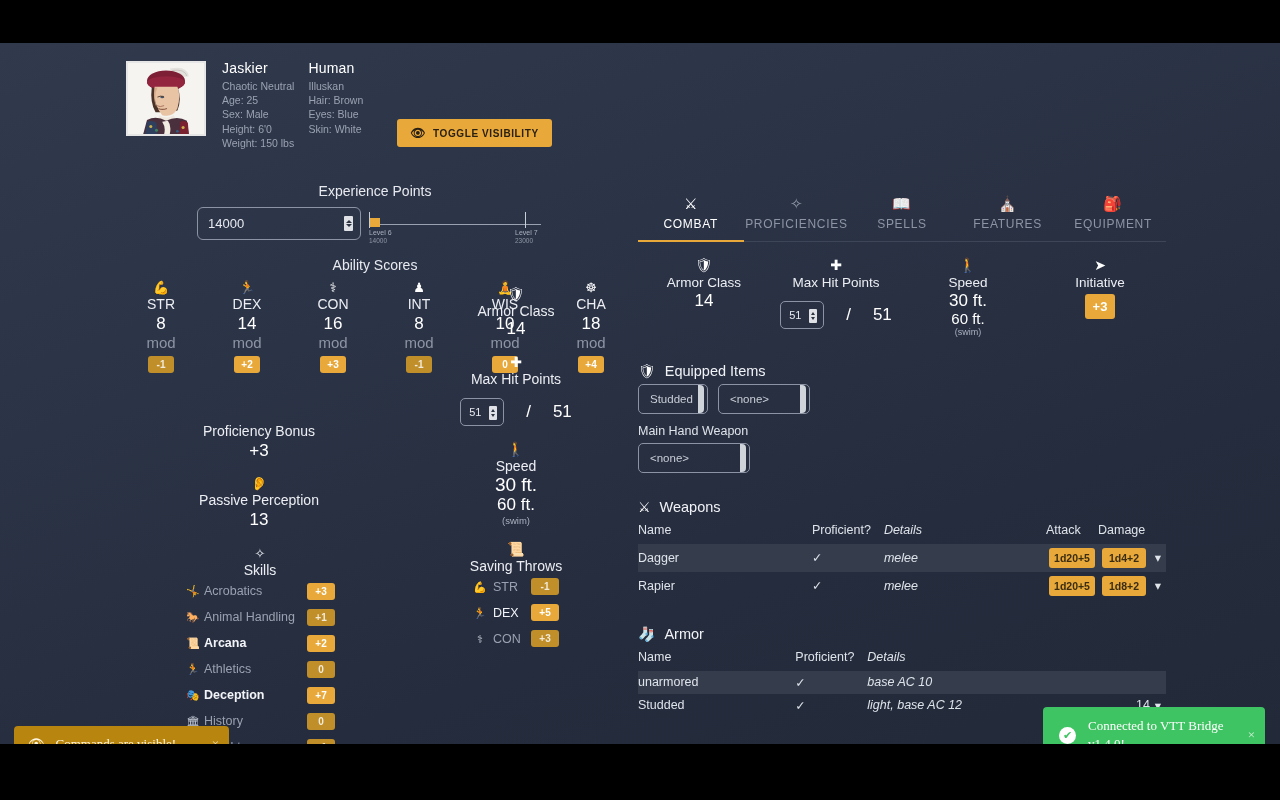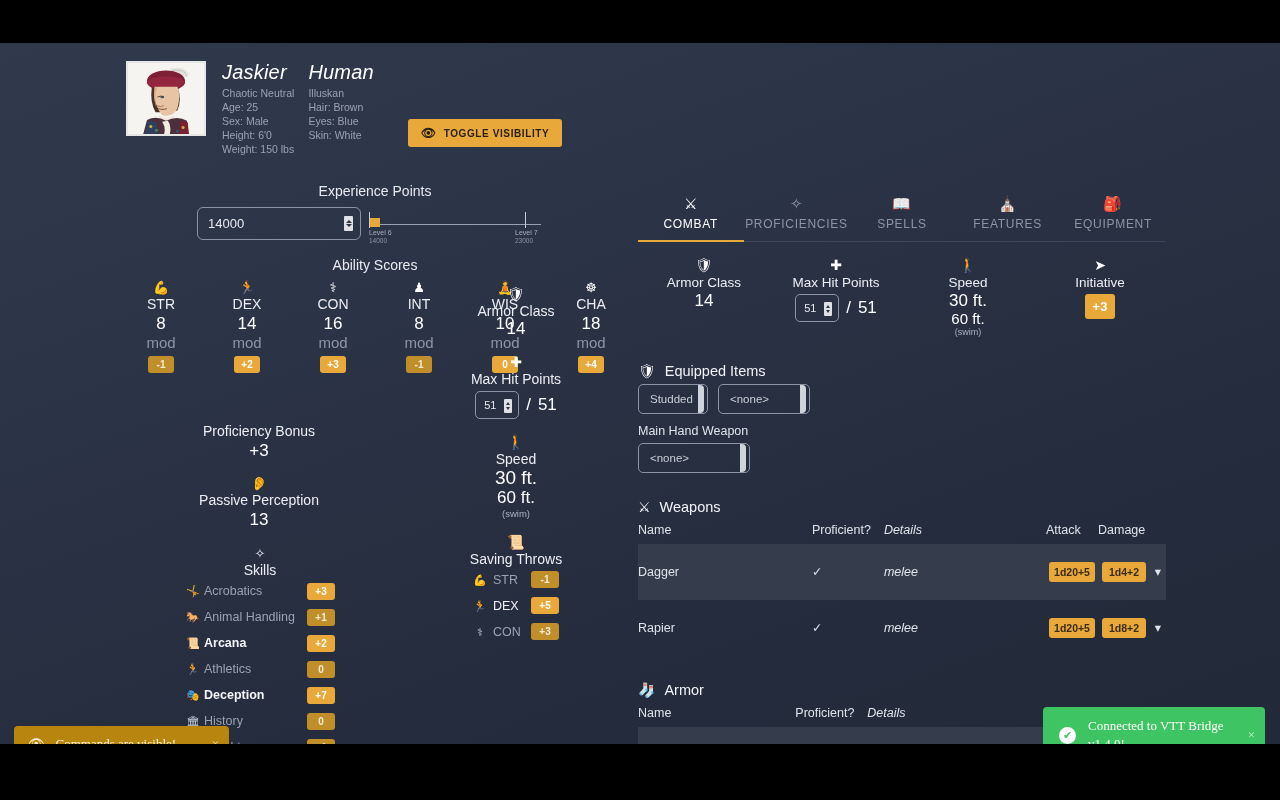--- a/index.html
+++ b/index.html
@@ -23,21 +23,21 @@
 
   
   .hdr { position: absolute; left: 126px; top: 18px; display: flex; align-items: flex-start; }
   .portrait {
     width: 80px; height: 75px; border: 2px solid #e6e6e6; background: #f3f2ef;
     position: relative; overflow: hidden; flex: none;
   }
   .portrait svg { display:block; width: 100%; height: 100%; }
   .hdr-cols { display: flex; margin-left: 16px; }
   .hdr-col { margin-right: 12px; }
-  .hdr-name { font-size: 20px; color: #fff; line-height: 1.12; letter-spacing: .2px; white-space: nowrap; font-style: italic;}
+  .hdr-name { font-size: 14px; color: #fff; line-height: 1.12; letter-spacing: .2px; white-space: nowrap;}
   .hdr-sub { font-size: 10.5px; color: #9aa2b1; line-height: 1.25; margin-top: 3px; white-space: nowrap; }
   .hdr-sub div { padding: .5px 0; }
   .hdr-col.c2 { margin-left: 2px; }
   .hdr-col.c3 { margin-left: 0px; }
   .hdr-subclass { font-size: 10.5px; color: #9aa2b1; margin-top: 7px; white-space: nowrap; }
   .toggle-vis {
     margin-left: 22px; margin-top: 58px;
     background: #e8a93a; color: #2a2013; border: none; border-radius: 3px;
     font-size: 10px; font-weight: bold; letter-spacing: .6px;
     padding: 8px 13px; display: flex; align-items: center; gap: 7px;
@@ -105,21 +105,21 @@
 
   
   .cc { position: absolute; left: 418px; top: 242px; width: 196px; text-align: center; }
   .cc .blk { margin-bottom: 14px; }
   .cc .ico { font-size: 14px; color: #fff; height: 18px; line-height: 18px; }
   .cc .lab { font-size: 14px; color: #eceef3; }
   .cc .val { font-size: 17px; color: #fff; }
   .cc .val.big { font-size: 19px; line-height: 1.15; }
   .cc .sub { font-size: 17px; color: #fff; line-height: 1.1; }
   .cc .tiny { font-size: 9.5px; color: #aab1bf; }
-  .hp-row { display: flex; align-items: center; justify-content: center; gap: 7px; margin-top: 4px; }
+  .hp-row { display: flex; align-items: center; justify-content: center; gap: 22px; margin-top: 11px; }
   .hp-box { position: relative; width: 44px; height: 28px; border: 1px solid #8c93a4; border-radius: 5px; display:flex; align-items:center; }
   .hp-box .v { font-size: 11px; color: #e8eaf0; padding-left: 8px; }
   .hp-box .sp { position: absolute; right: 6px; top: 7px; width: 8px; height: 14px; background: #dfe1e6; border-radius: 1px; display:flex; flex-direction:column; align-items:center; justify-content:center; }
   .hp-box .sp i { width:0;height:0;border-left:2.5px solid transparent;border-right:2.5px solid transparent; }
   .hp-box .sp i.up { border-bottom: 3px solid #2b3240; margin-bottom: 1.5px; }
   .hp-box .sp i.dn { border-top: 3px solid #2b3240; }
   .hp-max { font-size: 17px; color: #fff; }
   .st-row { display: flex; align-items: center; justify-content: center; height: 26px; gap: 6px; }
   .st-row .ico { font-size: 11px; color: #c3c9d4; width: 14px; text-align: center; }
   .st-row .nm { font-size: 12.5px; color: #9aa2b1; width: 32px; text-align: left; }
@@ -163,21 +163,21 @@
   .sel .arrow { position: absolute; right: 3px; top: 0; bottom: 0; width: 6px; background: #cfd3da; border-radius: 0 4px 4px 0; }
   .sel.w1 { width: 70px; }
   .sel.w2 { width: 92px; }
   .sel.w3 { width: 112px; }
   .eq-lab2 { margin-top: 10px; font-size: 12.5px; color: #dfe3ea; }
 
   table.tbl { width: 100%; border-collapse: collapse; margin-top: 8px; }
   table.tbl th {
     text-align: left; font-weight: normal; font-size: 12.5px; color: #dfe3ea; padding: 0 0 7px 0;
   }
-  table.tbl td { font-size: 12.5px; color: #dfe3ea; padding: 18px 0; }
+  table.tbl td { font-size: 12.5px; color: #dfe3ea; padding: 4px 0; }
   table.tbl tr.alt { background: #353d4d; }
   .chk { color: #54ac3a; font-size: 13px; }
   .dice { display: inline-block; background: #e8a93a; color: #3a2c10; font-size: 10.5px; font-weight: bold;
           padding: 4px 5px; border-radius: 3px; min-width: 44px; text-align: center; }
   .caret { color: #e8a93a; font-size: 9px; }
   td.c-prof { width: 72px; }
   td.c-att, th.c-att { width: 52px; text-align: center; }
   td.c-dmg, th.c-dmg { width: 52px; text-align: center; }
   td.c-car { width: 16px; text-align: center; }
   th.c-det, td.c-det { padding-left: 1px; font-style: italic; }

